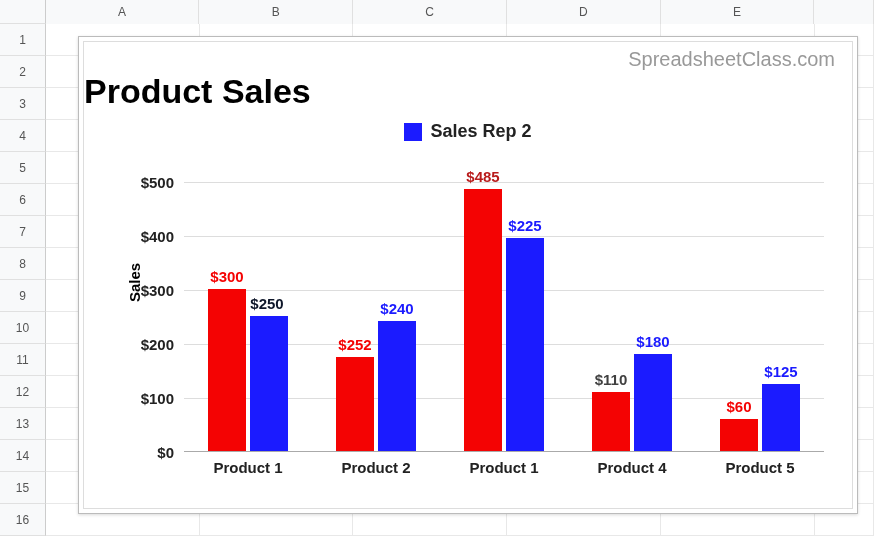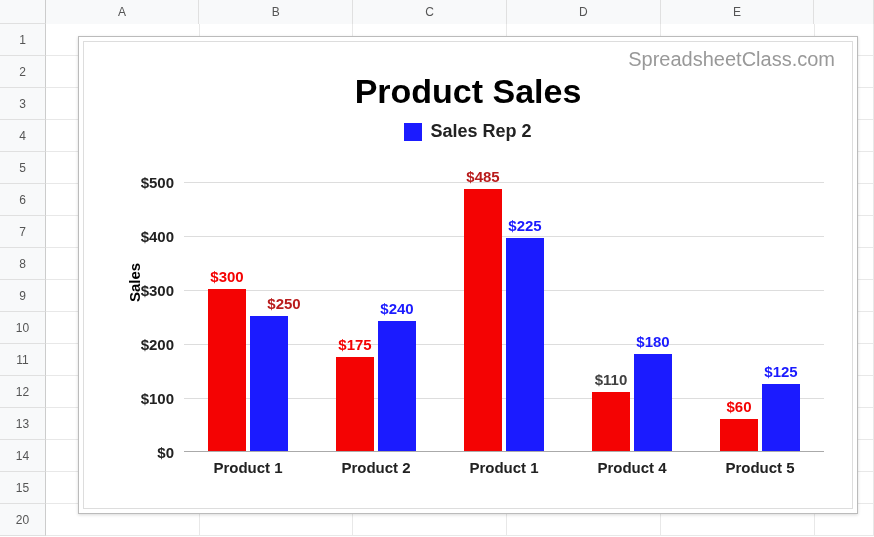--- a/index.html
+++ b/index.html
@@ -77,21 +77,20 @@
       border: 1px solid #ddd;
     }
     .watermark {
       position: absolute;
       top: 6px; right: 17px;
       font-size: 20px;
       color: #999;
       font-family: Arial, sans-serif;
     }
     .chart-title {
-      text-align: center;
       font-size: 34px;
       font-weight: bold;
       margin-top: 30px;
       color: #000;
     }
     .legend {
       text-align: center;
       margin-top: 10px;
       font-size: 18px;
       font-weight: bold;
@@ -181,21 +180,21 @@
       <div class="row-h">6</div>
       <div class="row-h">7</div>
       <div class="row-h">8</div>
       <div class="row-h">9</div>
       <div class="row-h">10</div>
       <div class="row-h">11</div>
       <div class="row-h">12</div>
       <div class="row-h">13</div>
       <div class="row-h">14</div>
       <div class="row-h">15</div>
-      <div class="row-h">20</div>
+      <div class="row-h">16</div>
     </div>
   <div class="grid">
       <div class="grid-row">
         <div class="grid-cell" style="width: 155px;"></div>
         <div class="grid-cell" style="width: 155px;"></div>
         <div class="grid-cell" style="width: 155px;"></div>
         <div class="grid-cell" style="width: 155px;"></div>
         <div class="grid-cell" style="width: 155px;"></div>
         <div class="grid-cell" style="width: 60px;"></div>
       </div>
@@ -340,26 +339,26 @@
             <div class="gridline" style="top: 108px;"></div>
             <div class="ytick" style="top: 108px;">$300</div>
             <div class="gridline" style="top: 54px;"></div>
             <div class="ytick" style="top: 54px;">$400</div>
             <div class="gridline" style="top: 0px;"></div>
             <div class="ytick" style="top: 0px;">$500</div>
             <div class="group" style="left: 24px; width: 80px;">
               <div class="bar" style="left: 0px; height: 162px; background: rgb(244, 3, 3);"></div>
               <div class="bar-label" style="color: rgb(244, 3, 3); left: 19px; bottom: 166px;">$300</div>
               <div class="bar" style="left: 42px; height: 135px; background: rgb(27, 27, 255);"></div>
-              <div class="bar-label" style="color: #b91c1c; left: 76px; bottom: 139px;">$250</div>
+              <div class="bar-label" style="color: #0f172a; left: 59px; bottom: 139px;">$250</div>
               <div class="cat-label">Product 1</div>
             </div>
             <div class="group" style="left: 152px; width: 80px;">
               <div class="bar" style="left: 0px; height: 94.5px; background: rgb(244, 3, 3);"></div>
-              <div class="bar-label" style="color: rgb(244, 3, 3); left: 19px; bottom: 98.5px;">$175</div>
+              <div class="bar-label" style="color: rgb(244, 3, 3); left: 19px; bottom: 98.5px;">$252</div>
               <div class="bar" style="left: 42px; height: 129.6px; background: rgb(27, 27, 255);"></div>
               <div class="bar-label" style="color: rgb(27, 27, 255); left: 61px; bottom: 133.6px;">$240</div>
               <div class="cat-label">Product 2</div>
             </div>
             <div class="group" style="left: 280px; width: 80px;">
               <div class="bar" style="left: 0px; height: 261.9px; background: rgb(244, 3, 3);"></div>
               <div class="bar-label" style="color: #b91c1c; left: 19px; bottom: 265.9px;">$485</div>
               <div class="bar" style="left: 42px; height: 213.3px; background: rgb(27, 27, 255);"></div>
               <div class="bar-label" style="color: rgb(27, 27, 255); left: 61px; bottom: 217.3px;">$225</div>
               <div class="cat-label">Product 1</div>

